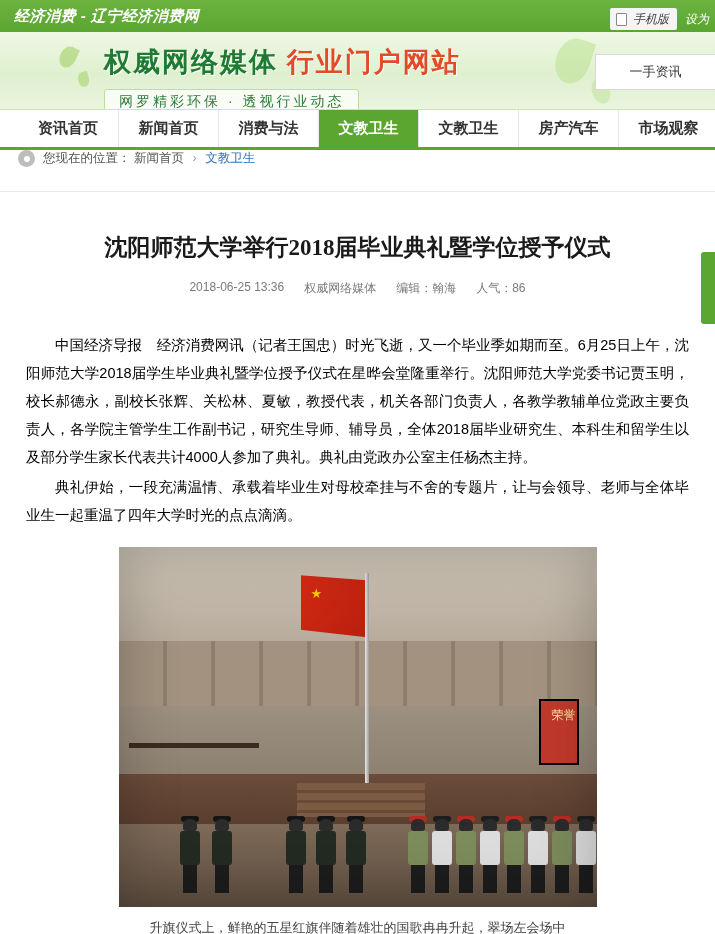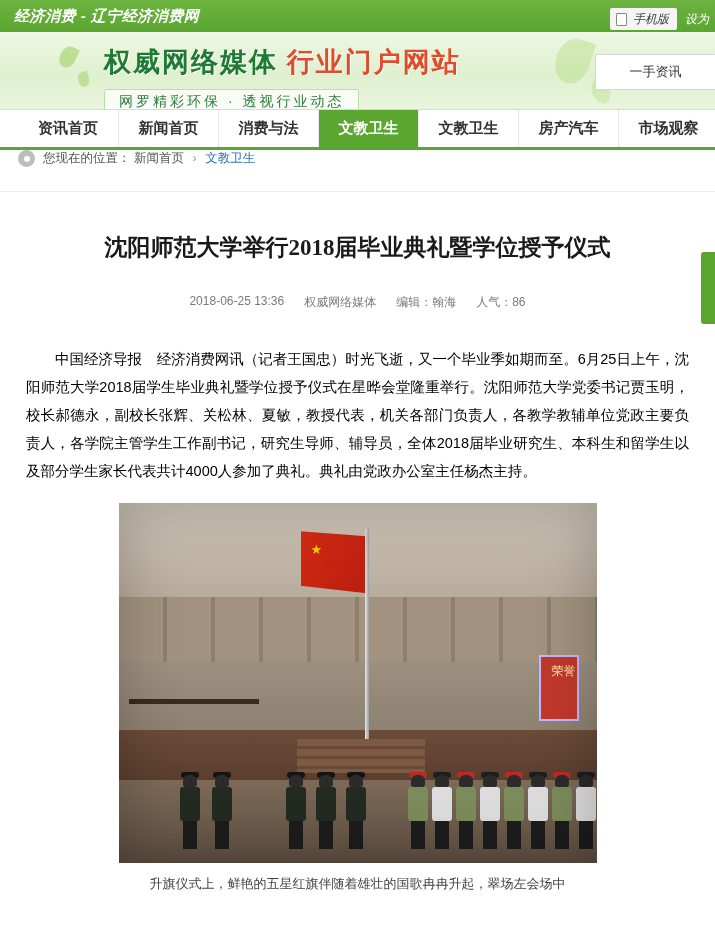--- a/index.html
+++ b/index.html
@@ -176,21 +176,21 @@
     font-family: "Liberation Serif", serif;
     font-size: 23px;
     font-weight: bold;
     color: #1a1a1a;
     margin: 40px 0 0 0;
     line-height: 1.4;
   }
   .meta {
     display: flex; justify-content: center; gap: 20px;
     font-size: 12px; color: #7a7a7a;
-    margin-top: 30px;
+    margin-top: 16px;
   }
   .article-body {
     margin-top: 34px;
     font-size: 14.5px;
     color: #000000;
     line-height: 28px;
   }
   .article-body p { margin: 0 0 2px 0; text-indent: 2em; text-align: justify; }
 
   
@@ -229,21 +229,21 @@
   .ph-star {
     position:absolute; left:192px; top:40px;
     color:#f5d000; font-size:13px; line-height:13px;
   }
   .ph-pole {
     position:absolute; left:246px; top:26px; width:4px; height:240px;
     background: linear-gradient(to right,#e8e8e8,#9a9a9a);
   }
   .ph-banner {
     position:absolute; right:18px; top:152px; width:40px; height:66px;
-    background:#c0392b; border:2px solid #c4b5fd;
+    background:#c0392b; border:2px solid #000000;
   }
   .ph-banner span { position:absolute; left:11px; top:6px; color:#ffe9a8; font-size:12px; line-height:17px;}
   .ph-rail {
     position:absolute; left:10px; top:196px; width:130px; height:5px; background:#3b2b20;
   }
   .ph-steps {
     position:absolute; left:178px; top:236px; width:128px; height:34px;
     background: repeating-linear-gradient(to bottom,#7d5a44 0 7px,#6a4a37 7px 10px);
   }
   .sold {
@@ -338,20 +338,21 @@
 
     <div class="meta">
       <span>2018-06-25 13:36</span>
       <span>权威网络媒体</span>
       <span>编辑：翰海</span>
       <span>人气：86</span>
     </div>
 
     <div class="article-body">
       <p>中国经济导报　经济消费网讯（记者王国忠）时光飞逝，又一个毕业季如期而至。6月25日上午，沈阳师范大学2018届学生毕业典礼暨学位授予仪式在星晔会堂隆重举行。沈阳师范大学党委书记贾玉明，校长郝德永，副校长张辉、关松林、夏敏，教授代表，机关各部门负责人，各教学教辅单位党政主要负责人，各学院主管学生工作副书记，研究生导师、辅导员，全体2018届毕业研究生、本科生和留学生以及部分学生家长代表共计4000人参加了典礼。典礼由党政办公室主任杨杰主持。</p>
+      <p>典礼伊始，一段充满温情、承载着毕业生对母校牵挂与不舍的专题片，让与会领导、老师与全体毕业生一起重温了四年大学时光的点点滴滴。</p>
     </div>
 
     <div class="photo-wrap">
       <div class="photo">
         <div class="ph-wall"></div>
         <div class="ph-wall2"></div>
         <div class="ph-panelrow"></div>
         <div class="ph-stage"></div>
         <div class="ph-floor"></div>
         <div class="ph-rail"></div>

